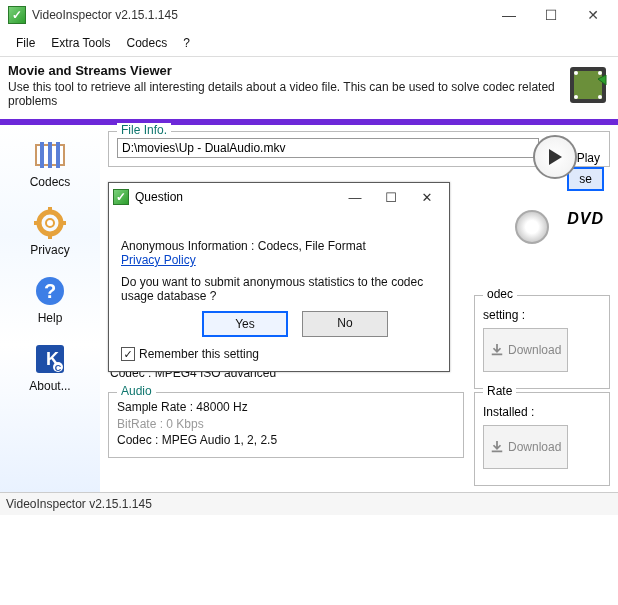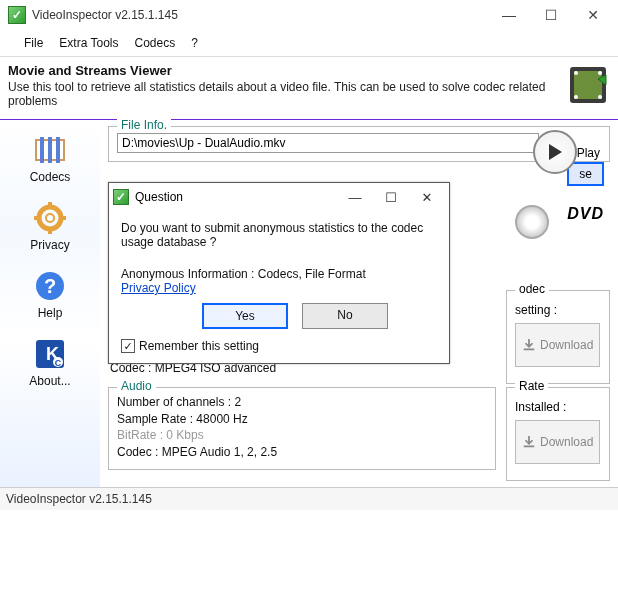--- a/index.html
+++ b/index.html
@@ -2,23 +2,23 @@
 <html><head>
 <meta charset="utf-8">
 <style>
 * { box-sizing: border-box; font-family: "Segoe UI", Tahoma, sans-serif; }
 body { margin: 0; background: #fff; width: 618px; }
 .titlebar { display: flex; align-items: center; height: 30px; padding: 0 4px; background: #fff; }
 .titlebar .icon { width: 18px; height: 18px; margin: 0 6px 0 4px; }
 .titlebar .title { font-size: 12px; color: #333; flex: 1; }
 .titlebar .winbtns { display: flex; gap: 0; }
 .titlebar .winbtn { width: 42px; height: 30px; display: flex; align-items: center; justify-content: center; color: #444; font-size: 14px; }
-.menubar { display: flex; gap: 0; padding: 2px 16px; font-size: 12px; border-bottom: 1px solid #ddd; }
+.menubar { display: flex; gap: 0; padding: 2px 8px; font-size: 12px; border-bottom: 1px solid #ddd; }
 .menubar .mitem { padding: 4px 8px; color: #111; }
-.header { display: flex; padding: 6px 8px 8px 8px; border-bottom: 1px solid #6d28d9; }
+.header { display: flex; padding: 6px 8px 8px 8px; border-bottom: 6px solid #6d28d9; }
 .header .txt { flex: 1; }
 .header .title { font-weight: bold; font-size: 13px; color: #111; }
 .header .desc { font-size: 12px; color: #222; margin-top: 2px; }
 .header .big-icon svg { width: 44px; height: 44px; }
 .main { display: flex; position: relative; }
 .sidebar { width: 100px; padding: 8px 0; display: flex; flex-direction: column; align-items: center; gap: 8px; background: linear-gradient(180deg,#fff 0%,#f4f9ff 30%,#fff 60%,#e9f2ff 100%); }
 .sidebar .sbitem { display: flex; flex-direction: column; align-items: center; font-size: 12px; color: #111; cursor: pointer; padding: 4px 0; }
 .sidebar .ico { width: 36px; height: 36px; display: flex; align-items: center; justify-content: center; margin-bottom: 2px; }
 .content { flex: 1; padding: 6px 8px; position: relative; }
 .fieldset { border: 1px solid #bbb; margin: 0 0 8px 0; padding: 6px 8px 8px 8px; position: relative; }
@@ -26,21 +26,21 @@
 .filepath { width: 100%; border: 1px solid #999; padding: 2px 4px; font-size: 12px; background: #fff; }
 .browse { position: absolute; right: 14px; top: 42px; border: 2px solid #0a64ff; background: #dfe9fb; font-size: 12px; padding: 3px 10px; }
 .play-wrap { position: absolute; right: 18px; top: 10px; display: flex; flex-direction: row; align-items: center; }
 .play-btn { width: 44px; height: 44px; border-radius: 50%; border: 2px solid #888; display: flex; align-items: center; justify-content: center; background: radial-gradient(#fff,#eee); }
 .play-label { font-size: 12px; margin-top: 2px; }
 .disc-row { position: absolute; right: 14px; top: 85px; display: flex; gap: 18px; align-items: flex-start; }
 .disc { width: 34px; height: 34px; border-radius: 50%; background: radial-gradient(#fff 30%,#cfcfcf 70%); border: 2px solid #aaa; }
 .dvd { font-weight: bold; font-size: 16px; letter-spacing: 1px; font-style: italic; }
 .info-grid { display: flex; gap: 10px; }
 .col-left { flex: 1; }
-.col-right { width: 104px; }
+.col-right { width: 136px; }
 .info-line { font-size: 12px; color: #111; line-height: 1.4; }
 .info-line.dim { color: #999; }
 .codec-box { border: 1px solid #bbb; padding: 6px 8px 8px 8px; position: relative; height: 94px; }
 .codec-box .legend { position: absolute; top: -9px; left: 8px; background: #fff; padding: 0 4px; font-size: 12px; }
 .codec-status { font-size: 12px; margin: 6px 0; }
 .dl-btn { border: 1px solid #bbb; background: #f3f3f3; font-size: 12px; color: #888; padding: 14px 6px; display: flex; align-items: center; gap: 4px; }
 .dl-btn svg { width: 14px; height: 14px; }
 .statusbar { border-top: 1px solid #ccc; padding: 4px 6px; font-size: 12px; color: #333; background: #f6f6f6; }
 
 .modal { position: absolute; left: 108px; top: 182px; width: 342px; background: #fff; border: 1px solid #5a5a5a; box-shadow: 0 0 2px rgba(0,0,0,0.3); z-index: 10; }
@@ -75,21 +75,21 @@
 <div class="menubar">
   <div class="mitem">File</div>
   <div class="mitem">Extra Tools</div>
   <div class="mitem">Codecs</div>
   <div class="mitem">?</div>
 </div>
 
 <div class="header">
   <div class="txt">
     <div class="title">Movie and Streams Viewer</div>
-    <div class="desc">Use this tool to retrieve all statistics details about a video file. This can be used to solve codec related problems</div>
+    <div class="desc">Use this tool to retrieve all interesting details about a video file. This can be used to solve codec related problems</div>
   </div>
   <div class="big-icon">
     <svg viewBox="0 0 44 44">
         <rect x="4" y="4" width="36" height="36" rx="3" fill="#3a3a3a"></rect>
         <rect x="8" y="8" width="28" height="28" fill="#6b8f3a"></rect>
         <circle cx="10" cy="10" r="2" fill="#fff"></circle>
         <circle cx="34" cy="10" r="2" fill="#fff"></circle>
         <circle cx="10" cy="34" r="2" fill="#fff"></circle>
         <circle cx="34" cy="34" r="2" fill="#fff"></circle>
         <path d="M32 16 L40 12 L40 22 Z" fill="#2e9e2e" stroke="#1a6a1a"></path>
@@ -185,21 +185,20 @@
         </div>
       </div>
     </div>
 
     <div class="info-line" style="margin:-24px 0 10px 2px;">Codec : MPEG4 ISO advanced</div>
 
     <div class="info-grid">
       <div class="col-left">
         <div class="fieldset">
           <div class="legend">Audio</div>
-          <div class="info-line">Number of channels : 2</div>
           <div class="info-line">Sample Rate : 48000 Hz</div>
           <div class="info-line dim">BitRate : 0 Kbps</div>
           <div class="info-line">Codec : MPEG Audio 1, 2, 2.5</div>
         </div>
       </div>
       <div class="col-right">
         <div class="codec-box">
           <div class="legend">Rate</div>
           <div class="codec-status">Installed :</div>
           <button class="dl-btn">
@@ -218,25 +217,25 @@
 
 <div class="modal">
   <div class="mtitle">
     <div class="icon app-icon">✓</div>
     <div class="txt">Question</div>
     <div class="winbtn">—</div>
     <div class="winbtn">☐</div>
     <div class="winbtn">✕</div>
   </div>
   <div class="mbody">
-    <p>Do you want to submit anonymous statistics to the codec usage database ?</p>
     <p style="margin-top:18px;">
       <span>Anonymous Information : Codecs, File Format</span><br>
       <a href="#">Privacy Policy</a>
     </p>
+    <p>Do you want to submit anonymous statistics to the codec usage database ?</p>
     <div class="btn-row">
       <div class="btn primary">Yes</div>
       <div class="btn">No</div>
     </div>
     <div class="chk-row">
       <div class="chk">✓</div>
       <span>Remember this setting</span>
     </div>
   </div>
 </div>

